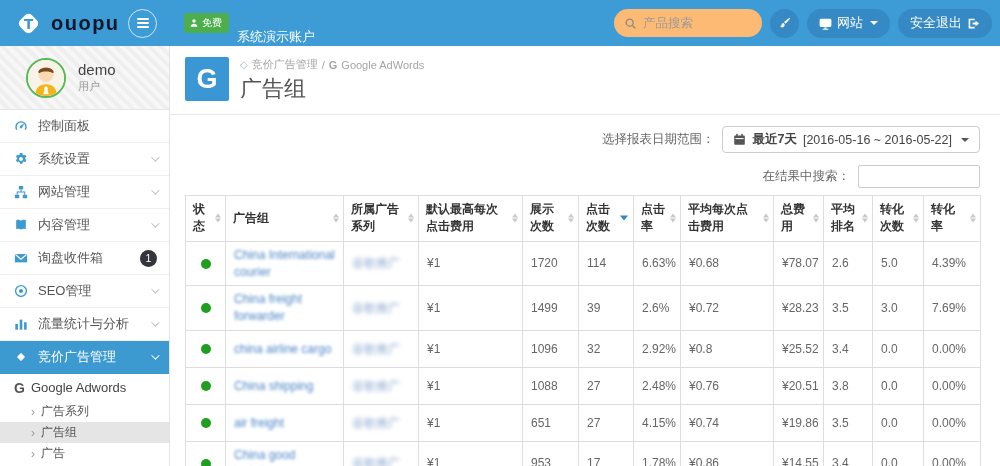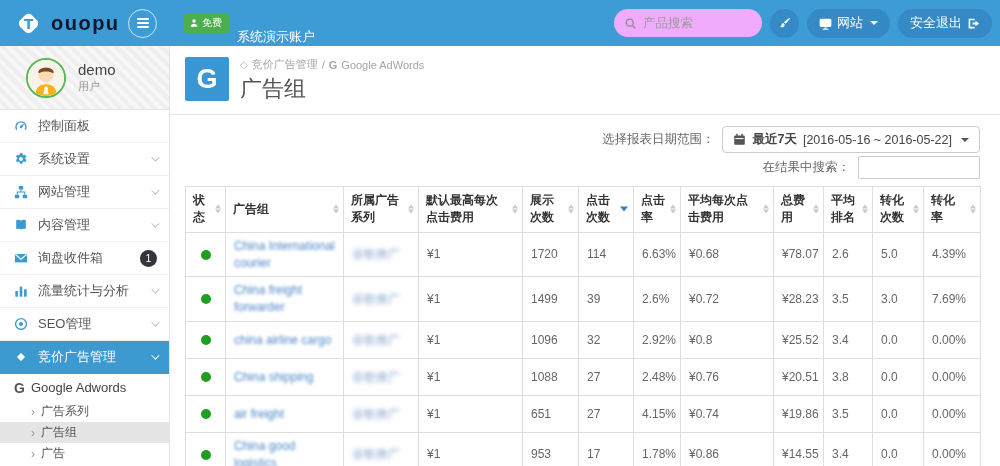--- a/index.html
+++ b/index.html
@@ -13,21 +13,21 @@
   .logo-zone svg { width:31px; height:31px; display:block; }
   .logo-text { color:#0f172a; font-size:20px; font-weight:bold; letter-spacing:1.5px; }
   .hamburger { width:29px; height:29px; border:1px solid rgba(255,255,255,.75); border-radius:50%;
                display:flex; flex-direction:column; justify-content:center; align-items:center; gap:2.5px; cursor:pointer; }
   .hamburger i { width:12px; height:1.6px; background:#fff; border-radius:1px; }
   .account-zone { display:flex; align-items:center; gap:8px; margin-left:27px; }
   .free-badge { background:#4cae4c; color:#fff; font-size:10px; border-radius:3px;
                 padding:3px 7px 3px 5px; display:flex; align-items:center; gap:3px; }
   .free-badge svg { width:10px; height:10px; fill:#fff; }
   .account-name { color:#fff; font-size:13px;margin-top:28px; }
-  .search-pill { margin-left:auto; width:148px; height:28px; background:#f0abfc; border-radius:14px;
+  .search-pill { margin-left:auto; width:148px; height:28px; background:#fdba74; border-radius:14px;
                  display:flex; align-items:center; padding:0 10px; gap:6px; }
   .search-pill svg { width:13px; height:13px; stroke:#888; }
   .search-pill input { border:none; outline:none; width:100px; font-size:12.5px; color:#555;
                        font-family:inherit; background:transparent; }
   .search-pill input::placeholder { color:#9a9a9a; }
   .tb-btn { background:#3589c4; color:#fff; height:29px; border-radius:15px; border:none;
             display:flex; align-items:center; gap:5px; padding:0 12px; font-size:13px; margin-left:8px; cursor:pointer;
             font-family:inherit; }
   .tb-btn.circle { width:29px; padding:0; justify-content:center; }
   .tb-btn svg { width:13px; height:13px; fill:#fff; }
@@ -68,21 +68,21 @@
   
   .main { position:absolute; left:170px; top:46px; right:0; bottom:0; background:#fff; overflow:hidden; }
   .page-head { padding:11px 15px 10px; border-bottom:1px solid #e7e7e7; display:flex; gap:11px; }
   .g-square { width:44px; height:44px; background:#3b97d3; border-radius:2px; color:#fff;
               font-size:27px; font-weight:bold; display:flex; align-items:center; justify-content:center; }
   .breadcrumb { font-size:11px; color:#a5a5a5; display:flex; align-items:center; gap:4px; }
   .breadcrumb .dia { color:#9db6c8; font-size:10px; }
   .breadcrumb .gsm { font-weight:bold; color:#a5a5a5; }
   .page-title { font-size:22px; color:#555; margin-top:2px; font-weight:normal; }
 
-  .toolbar { display:flex; flex-direction:column; align-items:flex-end; padding:11px 20px 0; gap:3px; }
+  .toolbar { display:flex; flex-direction:column; align-items:flex-end; padding:11px 20px 0; gap:12px; }
   .tool-row { display:flex; align-items:center; gap:8px; }
   .tool-label { font-size:12.5px; color:#666; }
   .date-btn { border:1px solid #ccc; border-radius:4px; background:#fff; height:27px;
               display:flex; align-items:center; gap:6px; padding:0 10px; font-size:12.5px; color:#444;
               cursor:pointer; font-family:inherit; }
   .date-btn svg { width:13px; height:13px; fill:#555; }
   .date-btn b { font-size:12.5px; }
   .date-btn .caret { width:0; height:0; border-left:4px solid transparent; border-right:4px solid transparent;
                      border-top:4px solid #555; margin-left:3px; }
   .result-search { width:122px; height:23px; border:1px solid #ccc; border-radius:2px; font-size:12px;
@@ -226,36 +226,36 @@
             <path d="M1 3.5h14v9.5H1z"></path>
             <path d="M1.6 4 8 9.4 14.4 4" fill="none" stroke="#fff" stroke-width="1.2"></path>
           </svg>
         </span>
         <span>询盘收件箱</span>
         <span class="mi-badge">1</span>
       </div>
       <div class="menu-item">
         <span class="icon">
           <svg viewBox="0 0 16 16">
+            <circle cx="8" cy="8" r="6.2" fill="none" stroke="currentColor" stroke-width="1.6"></circle>
+            <circle cx="8" cy="8" r="2.4"></circle>
+          </svg>
+        </span>
+        <span>SEO管理</span>
+        <span class="chev"></span>
+      </div>
+      <div class="menu-item">
+        <span class="icon">
+          <svg viewBox="0 0 16 16">
             <rect x="1.5" y="8" width="3" height="6.5"></rect>
             <rect x="6.5" y="3" width="3" height="11.5"></rect>
             <rect x="11.5" y="6" width="3" height="8.5"></rect>
           </svg>
         </span>
         <span>流量统计与分析</span>
-        <span class="chev"></span>
-      </div>
-      <div class="menu-item">
-        <span class="icon">
-          <svg viewBox="0 0 16 16">
-            <circle cx="8" cy="8" r="6.2" fill="none" stroke="currentColor" stroke-width="1.6"></circle>
-            <circle cx="8" cy="8" r="2.4"></circle>
-          </svg>
-        </span>
-        <span>SEO管理</span>
         <span class="chev"></span>
       </div>
       <div class="menu-item active">
         <span class="icon">
           <svg viewBox="0 0 16 16">
             <rect x="4.6" y="4.6" width="6.8" height="6.8" rx="1" transform="rotate(45 8 8)"></rect>
           </svg>
         </span>
         <span>竞价广告管理</span>
         <span class="chev"></span>

